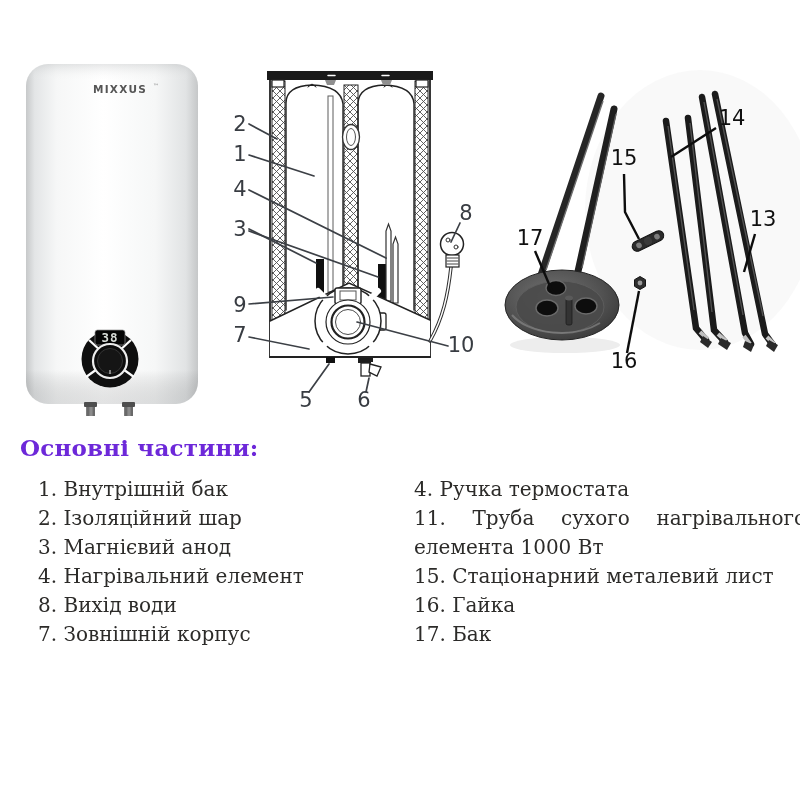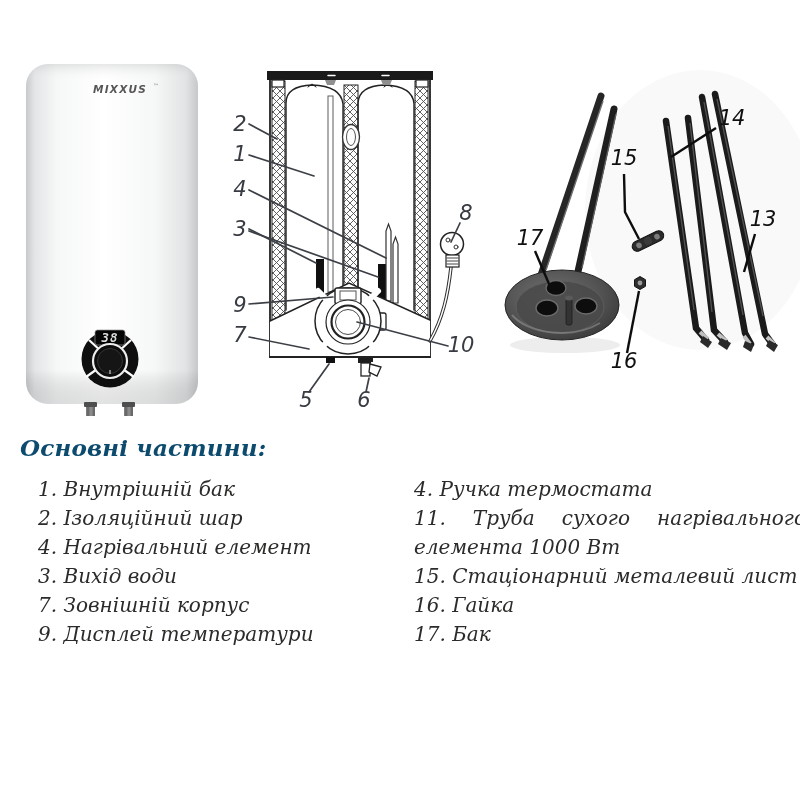--- a/index.html
+++ b/index.html
@@ -1,20 +1,20 @@
 <!DOCTYPE html>
 <html><head>
 <meta charset="utf-8">
 <style>
   html,body{margin:0;padding:0;background:#ffffff;}
   #page{position:relative;width:800px;height:728px;background:#ffffff;overflow:hidden;
-        font-family:"DejaVu Serif","Liberation Serif",serif;font-style:italic;}
+        font-family:"DejaVu Serif","Liberation Serif",serif;}
   #topart{position:absolute;left:0;top:0;width:800px;height:440px;}
   .legend{position:absolute;left:20px;top:434px;width:772px;color:#2c2b29;}
-  .legend-title{font-size:23px;font-weight:bold;color:#0c4a6e;letter-spacing:.2px;margin:0 0 14px 0;}
+  .legend-title{font-size:23px;font-weight:bold;color:#6d28d9;letter-spacing:.2px;margin:0 0 14px 0;}
   .legend-cols{display:flex;flex-direction:row;margin-left:18px;}
   .col-left{width:375px;flex:0 0 375px;}
   .col-right{width:392px;flex:0 0 392px;margin-left:1px;}
   .legend-item{font-size:20px;line-height:29px;color:#2c2b29;}
   .legend-item.justify{text-align:justify;}
   svg text{user-select:none;}
   .co{font-family:"DejaVu Sans","Liberation Sans",sans-serif;font-size:21px;fill:#383c42;}
   .cop{font-family:"DejaVu Sans","Liberation Sans",sans-serif;font-size:21px;fill:#101010;}
 </style>
 </head>
@@ -264,24 +264,24 @@
       <text class="cop" x="763" y="226" text-anchor="middle">13</text>
     </g>
   </svg>
 
   <div class="legend">
     <div class="legend-title">Основні частини:</div>
     <div class="legend-cols">
       <div class="col-left">
         <div class="legend-item">1. Внутрішній бак</div>
         <div class="legend-item">2. Ізоляційний шар</div>
+        <div class="legend-item">3. Магнієвий анод</div>
         <div class="legend-item">4. Нагрівальний елемент</div>
-        <div class="legend-item">3. Вихід води</div>
+        <div class="legend-item">8. Вихід води</div>
         <div class="legend-item">7. Зовнішній корпус</div>
-        <div class="legend-item">9. Дисплей температури</div>
       </div>
       <div class="col-right">
         <div class="legend-item">4. Ручка термостата</div>
         <div class="legend-item justify">11. Труба сухого нагрівального елемента 1000 Вт</div>
         <div class="legend-item">15. Стаціонарний металевий лист</div>
         <div class="legend-item">16. Гайка</div>
         <div class="legend-item">17. Бак</div>
       </div>
     </div>
   </div>

